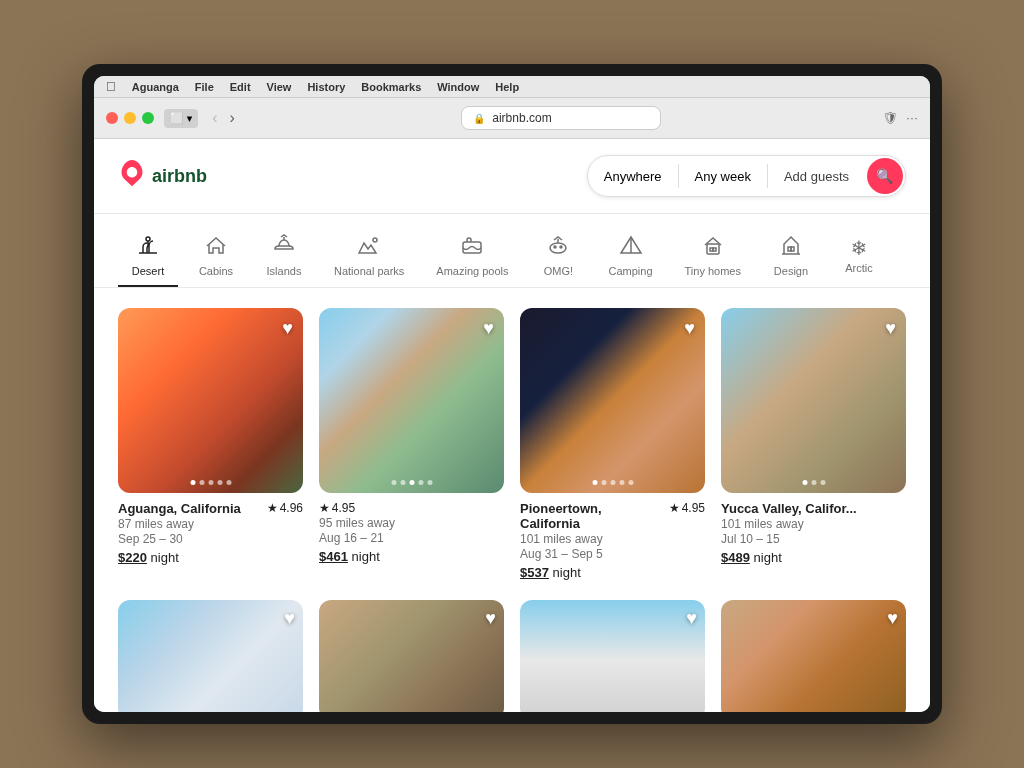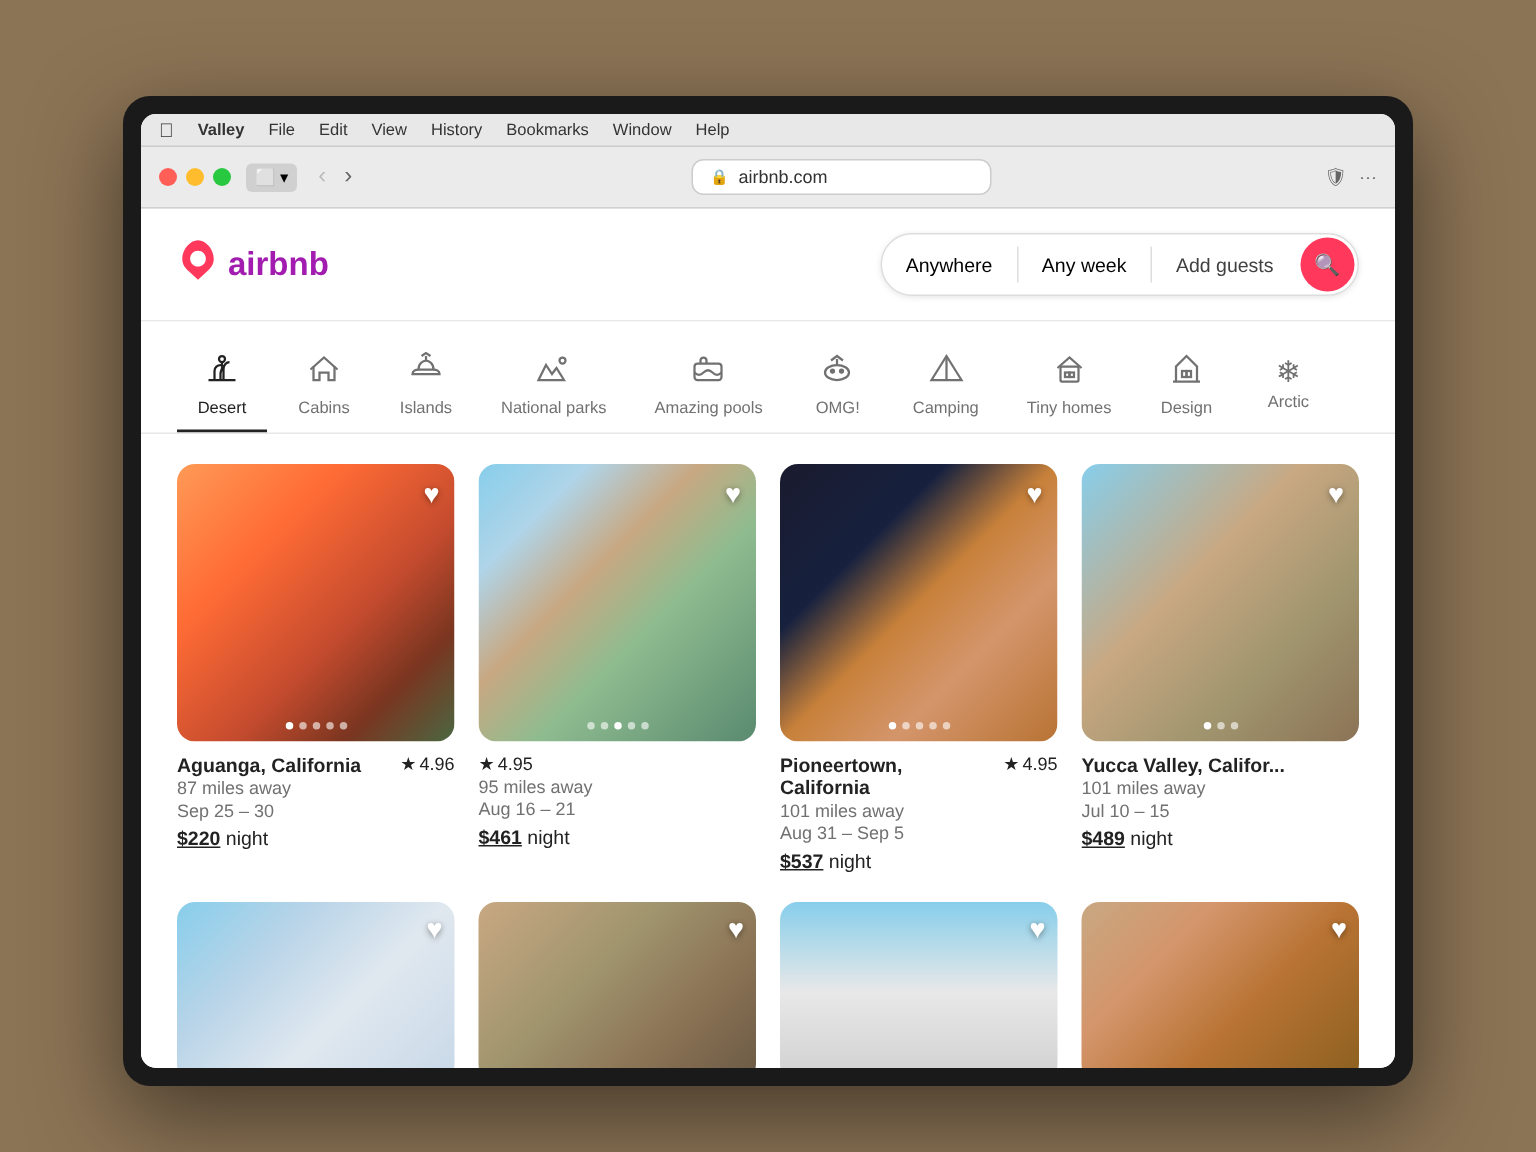--- a/index.html
+++ b/index.html
@@ -43,21 +43,21 @@
       height: 22px;
       display: flex;
       align-items: center;
       padding: 0 12px;
       gap: 16px;
       font-size: 11px;
       color: #333;
       border-bottom: 1px solid #ccc;
     }
     .mac-menubar .apple-logo { font-size: 13px; }
-    .mac-menubar .menu-item { font-weight: 400; }
+    .mac-menubar .menu-item { font-weight: 700; }
     .mac-menubar .menu-item.bold { font-weight: 700; }
 
     
     .browser-chrome {
       background: #ebebeb;
       padding: 8px 12px;
       display: flex;
       align-items: center;
       gap: 10px;
       border-bottom: 1px solid #d0d0d0;
@@ -141,22 +141,22 @@
       justify-content: space-between;
       padding: 16px 24px;
       border-bottom: 1px solid #e8e8e8;
       background: white;
     }
 
     .airbnb-logo {
       display: flex;
       align-items: center;
       gap: 6px;
-      color: #a21caf;
-      font-size: 22px;
+      color: #14532d;
+      font-size: 18px;
       font-weight: 700;
     }
     .logo-icon { font-size: 26px; }
 
     .search-bar {
       display: flex;
       align-items: center;
       border: 1px solid #ddd;
       border-radius: 40px;
       overflow: hidden;
@@ -365,21 +365,21 @@
     }
   </style>
 </head>
 <body>
 
 <div class="laptop-frame">
   <div class="browser-window">
 
     <div class="mac-menubar">
       <span class="apple-logo"></span>
-      <span class="menu-item bold">Valley</span>
+      <span class="menu-item bold">Aguanga</span>
       <span class="menu-item">File</span>
       <span class="menu-item">Edit</span>
       <span class="menu-item">View</span>
       <span class="menu-item">History</span>
       <span class="menu-item">Bookmarks</span>
       <span class="menu-item">Window</span>
       <span class="menu-item">Help</span>
     </div>
 
     <div class="browser-chrome">

